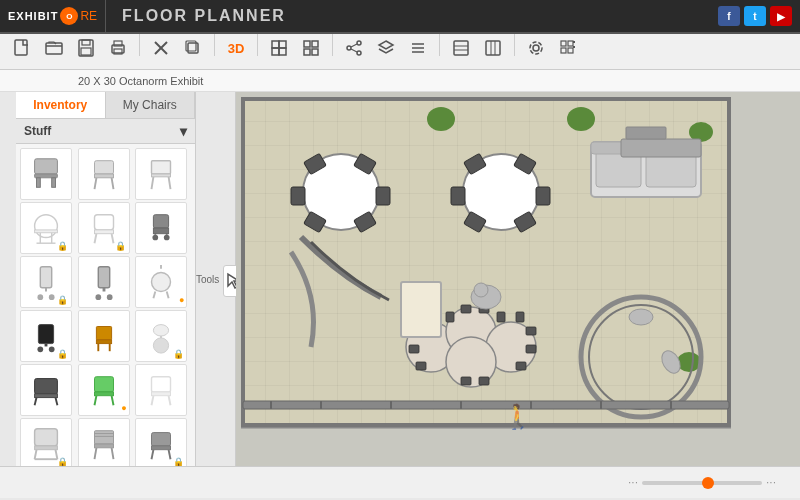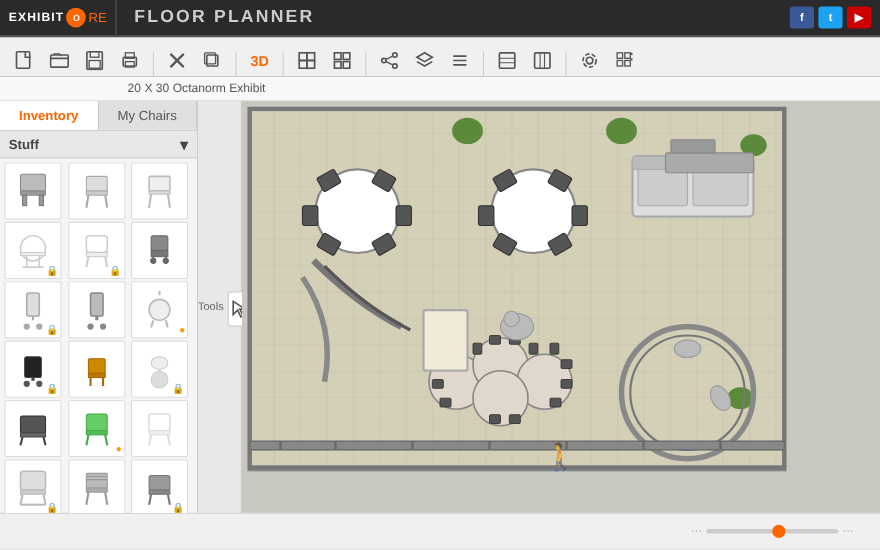--- a/index.html
+++ b/index.html
@@ -47,21 +47,21 @@
       color: white; font-size: 10px; font-weight: bold;
       cursor: pointer;
     }
     .social-icon.fb { background: #3b5998; }
     .social-icon.tw { background: #1da1f2; }
     .social-icon.yt { background: #cc0000; }
 
     
     #toolbar {
       display: flex;
-      align-items: flex-end;
+      align-items: flex-start;
       background: #f0f0f0;
       height: 36px;
       border-bottom: 1px solid #ccc;
       padding: 0 8px;
       gap: 4px;
     }
     .tool-btn {
       width: 28px; height: 28px;
       display: flex; align-items: center; justify-content: center;
       cursor: pointer;
@@ -71,20 +71,21 @@
       background: transparent;
       border: none;
     }
     .tool-btn.threed { color: #ff6600; font-weight: bold; font-size: 13px; }
     .toolbar-sep { width: 1px; height: 22px; background: #ccc; margin: 0 3px; }
 
     
     #content {
       display: flex;
       height: calc(500px - 34px - 36px - 32px);
+      margin-left: 16px;
     }
 
     
     #left-panel {
       width: 180px;
       background: #f5f5f5;
       border-right: 1px solid #ccc;
       display: flex;
       flex-direction: column;
       flex-shrink: 0;
@@ -331,21 +332,21 @@
         <rect x="2" y="2" width="5" height="5" fill="none" stroke="#555" stroke-width="1.2"></rect>
         <rect x="9" y="2" width="5" height="5" fill="none" stroke="#555" stroke-width="1.2"></rect>
         <rect x="2" y="9" width="5" height="5" fill="none" stroke="#555" stroke-width="1.2"></rect>
         <rect x="9" y="9" width="5" height="5" fill="none" stroke="#555" stroke-width="1.2"></rect>
         <rect x="14" y="2" width="2" height="2" fill="#555"></rect>
         <rect x="14" y="7" width="2" height="2" fill="#555"></rect>
       </svg>
   </button>
 </div>
 
-<div style="height:22px;background:#f8f8f8;border-bottom:1px solid #ddd;display:flex;align-items:center;padding-left:116px;">
+<div style="height:22px;background:#f8f8f8;border-bottom:1px solid #ddd;display:flex;align-items:center;padding-left:78px;">
   <span style="font-size:11px;color:#555;">20 X 30 Octanorm Exhibit</span>
 </div>
 
 <div id="content" style="height:374px;">
 
   <div id="left-panel">
     <div id="tabs">
       <div class="tab active">Inventory</div>
       <div class="tab">My Chairs</div>
     </div>

